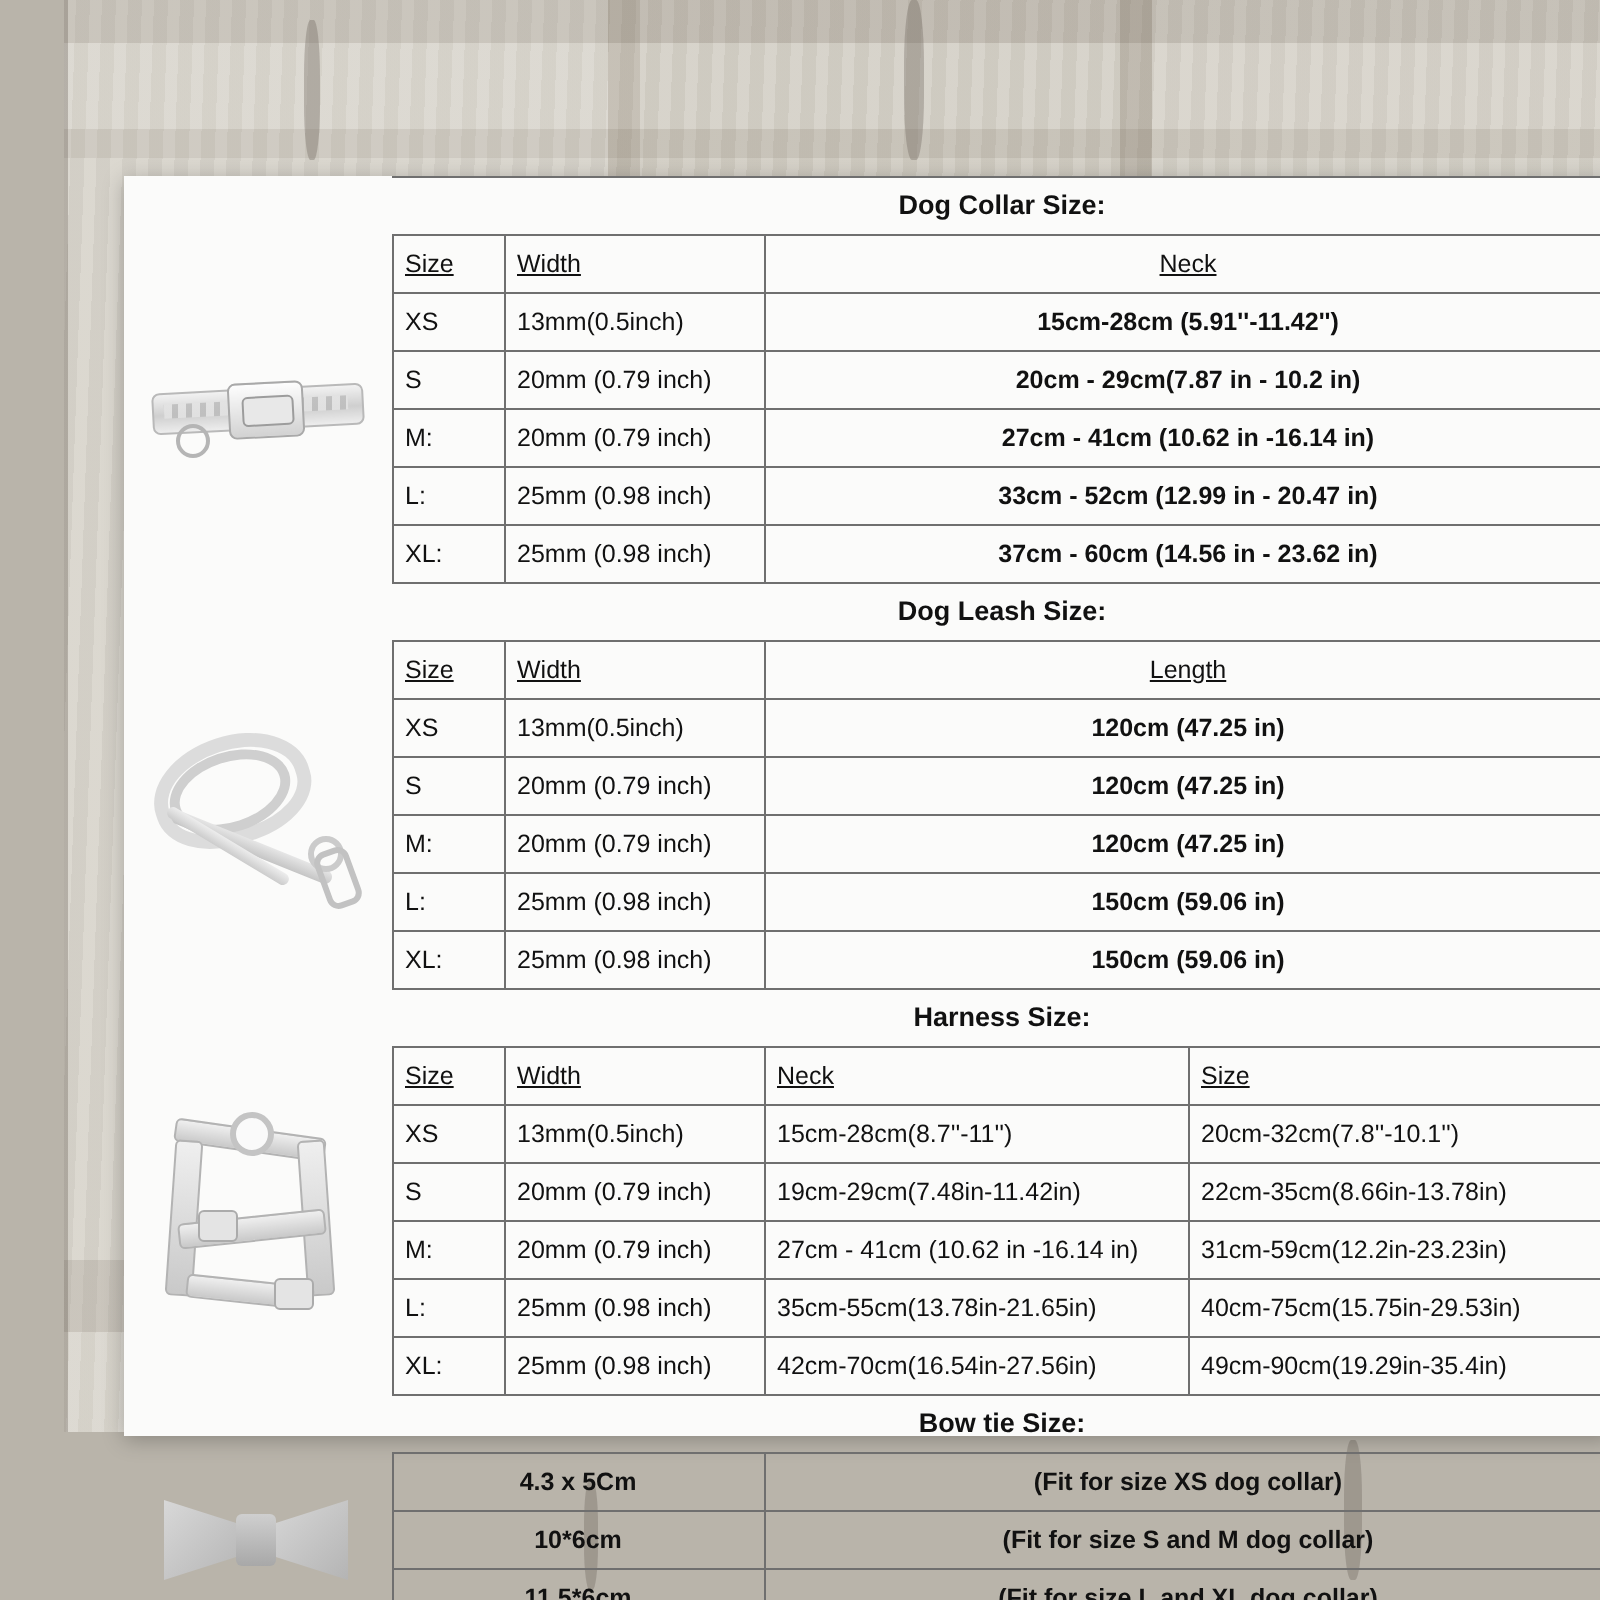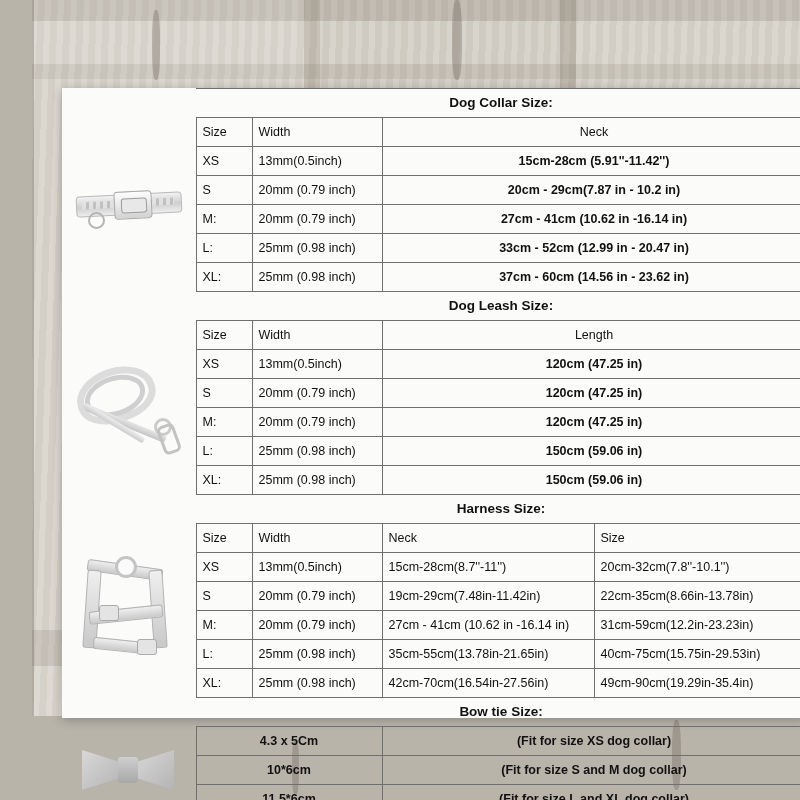--- a/index.html
+++ b/index.html
@@ -69,21 +69,21 @@
     border: none !important;
   }
   .img-cell {
     border-left: none !important;
     border-top: none !important;
     border-bottom: none !important;
     text-align: center;
     padding: 0;
   }
   .center { text-align: center; font-weight: bold; }
-  .hdr { font-weight: normal; }
+  .hdr { font-weight: normal; text-decoration: underline; }
   .prod-img {
     width: 120px;
     height: 100%;
     display: flex;
     align-items: center;
     justify-content: center;
   }
   
   .collar {
     position: relative;

